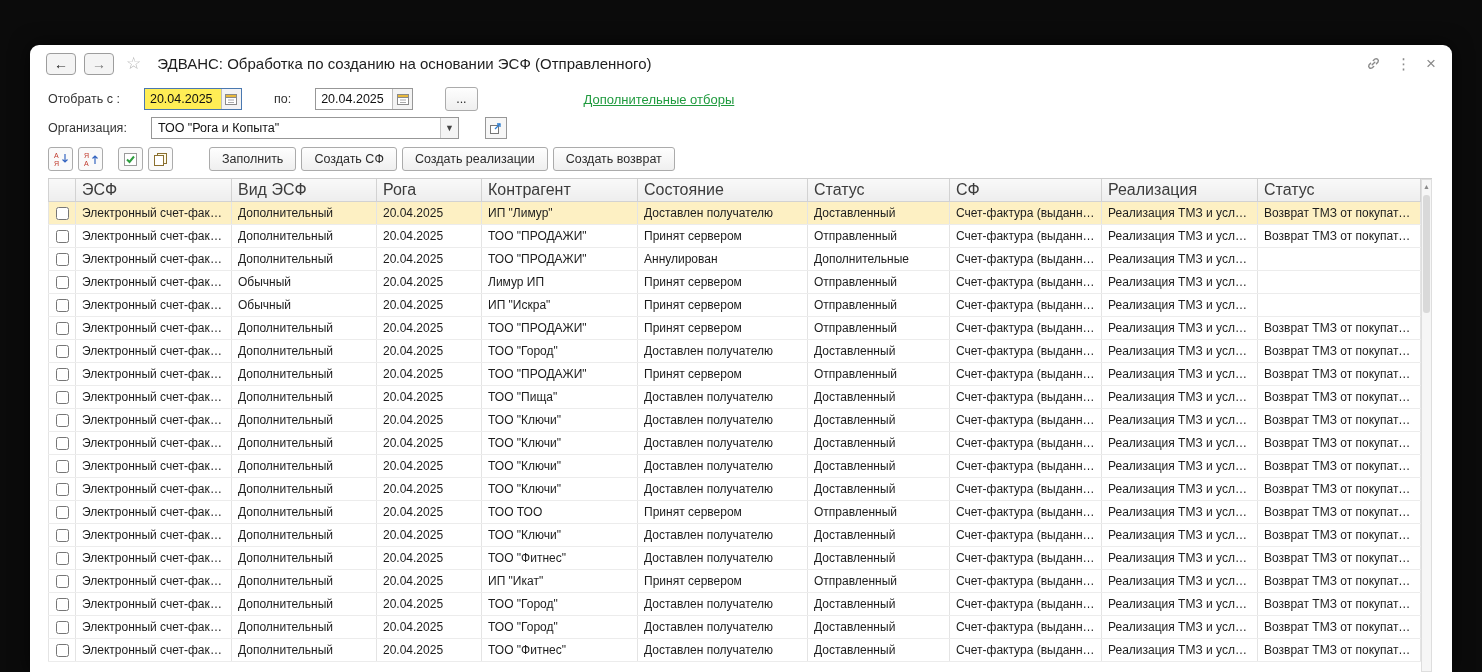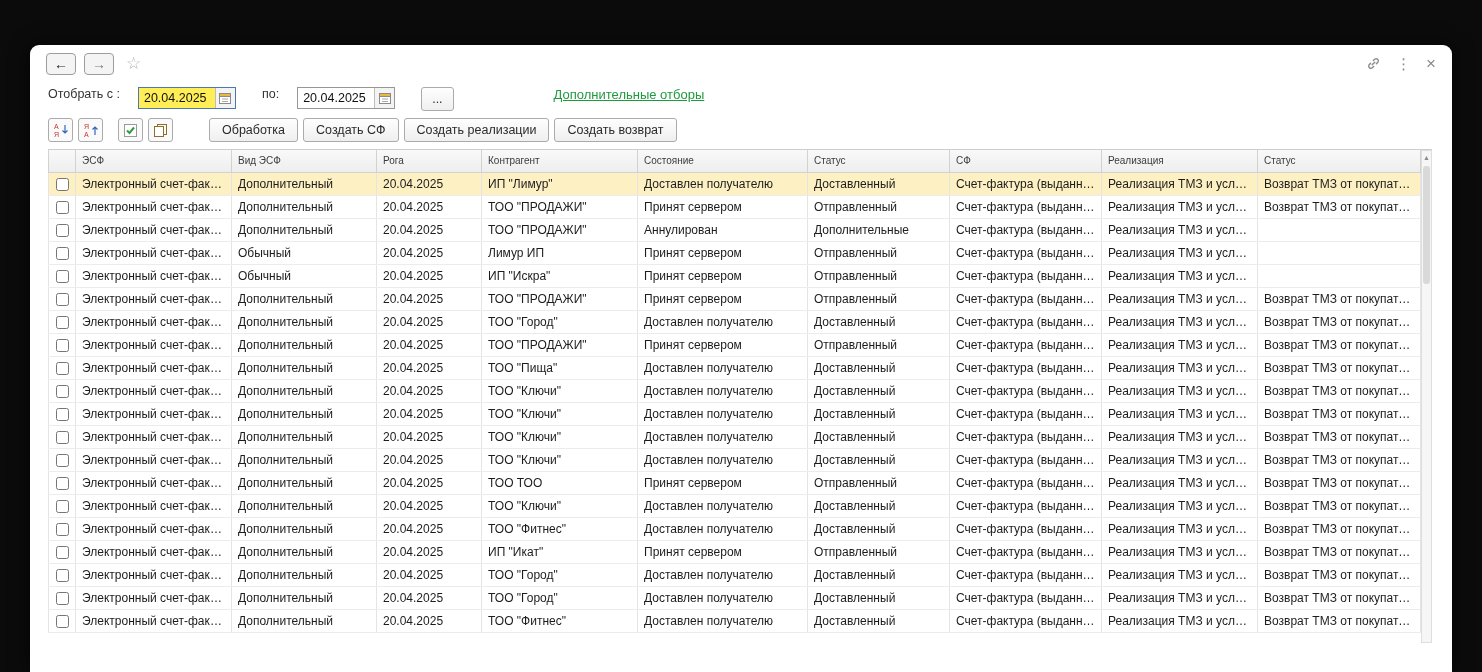--- a/index.html
+++ b/index.html
@@ -15,22 +15,22 @@
            font-size:14px;line-height:1;color:#222;display:flex;align-items:center;justify-content:center;
            padding:0;cursor:pointer;font-family:inherit}
   .nav-btn.fwd span{color:#7a7a7a}
   .star{font-size:17px;color:#b5b5b5;margin-left:4px;cursor:pointer}
   .title{font-size:15px;color:#1e1e1e;margin-left:8px;white-space:nowrap}
   .tb-right{margin-left:auto;display:flex;align-items:center;gap:15px}
   .tb-ic{color:#8a8a8a;font-size:15px;cursor:pointer;line-height:1;display:flex;align-items:center}
   .tb-ic.close{font-size:17px}
 
   
-  .filter-row,.org-row{display:flex;margin:5px 0 0 18px;height:24px;
-                       font-size:12.5px;color:#333;gap:18px}
+  .filter-row,.org-row{display:flex;align-items:center;margin:5px 0 0 18px;height:24px;
+                       font-size:12.5px;color:#333;gap:24px}
   .field{display:inline-flex;align-items:stretch;border:1px solid #979797;height:22px;background:#fff}
   .field input{border:none;outline:none;width:76px;font-size:12.5px;padding:0 5px;
                font-family:inherit;background:transparent;color:#111}
   .field.focused{border:1px solid #4a78b0;background:#ffee55}
   .cal-btn{width:20px;border:none;border-left:1px solid #bdbdbd;background:#f3f3f3;display:flex;
            align-items:center;justify-content:center;padding:0;cursor:pointer}
   .lbl-to{margin-left:8px}
   .btn{height:24px;border:1px solid #ababab;border-radius:3px;background:linear-gradient(#fefefe,#efefef);
        font-size:12.5px;color:#2b2b2b;padding:0 12px;cursor:pointer;font-family:inherit;white-space:nowrap}
   .btn.small{margin-left:8px;padding:0 10px}
@@ -47,21 +47,21 @@
   .toolbar{display:flex;align-items:center;margin:7px 0 7px 18px;gap:5px}
   .icon-btn{width:25px;height:24px;border:1px solid #ababab;border-radius:3px;background:#fafafa;
             display:inline-flex;align-items:center;justify-content:center;padding:0;cursor:pointer}
   .grp-gap{width:5px}
   .btn-gap{width:26px}
 
   
   .table-wrap{position:relative;margin:0 20px 0 18px;height:494px;overflow:hidden;border-top:1px solid #cdcdcd}
   table{border-collapse:collapse;table-layout:fixed;width:calc(100% - 11px)}
   thead th{height:22px;background:linear-gradient(#f9f9f9,#eeeeee);border:1px solid #d2d2d2;border-top:none;
-           font-size:10px;font-weight:normal;color:#3c3c3c;text-align:left;padding:0 6px;
+           font-size:16px;font-weight:normal;color:#3c3c3c;text-align:left;padding:0 6px;
            overflow:hidden;white-space:nowrap;text-overflow:ellipsis}
   tbody td{height:23px;border-right:1px solid #e4e4e4;border-bottom:1px solid #ececec;font-size:12px;
            color:#1c1c1c;padding:0 6px;white-space:nowrap;overflow:hidden;text-overflow:ellipsis;background:#fff}
   tbody td:first-child{border-left:1px solid #e4e4e4}
   td.col-check{text-align:center;padding:0}
   input[type=checkbox]{width:13px;height:13px;margin:0;vertical-align:middle;accent-color:#fff}
   tr.selected td{background:#fdf0c3}
 
   .vscroll{position:absolute;top:0;right:0;bottom:0;width:11px;background:#f6f6f6;border:1px solid #dedede}
   .vscroll .up{height:13px;display:flex;align-items:center;justify-content:center;font-size:7px;color:#8a8a8a}
@@ -74,20 +74,21 @@
   <div class="window">
 
     <div class="titlebar">
       <button class="nav-btn">
         <span>←</span>
       </button>
       <button class="nav-btn fwd">
         <span>→</span>
       </button>
       <span class="star">☆</span>
+      <span class="title">ЭДВАНС: Обработка по созданию на основании ЭСФ (Отправленного)</span>
       <span class="tb-right">
         <span class="tb-ic">
           <svg width="15" height="15" viewBox="0 0 15 15" fill="none" stroke="#8a8a8a" stroke-width="1.4" stroke-linecap="round">
             <path d="M6.2 8.8 L8.8 6.2"></path>
             <path d="M7.3 4.6 L9 3 a2.2 2.2 0 0 1 3 3 L10.4 7.7"></path>
             <path d="M7.7 10.4 L6 12 a2.2 2.2 0 0 1 -3 -3 L4.6 7.3"></path>
           </svg>
         </span>
         <span class="tb-ic">⋮</span>
         <span class="tb-ic close">×</span>
@@ -116,20 +117,36 @@
             <rect x="0.5" y="1.5" width="11" height="3" fill="#e8b93c" stroke="#8a8a8a"></rect>
             <line x1="3" y1="7" x2="9" y2="7" stroke="#aaa"></line>
             <line x1="3" y1="9.5" x2="9" y2="9.5" stroke="#aaa"></line>
           </svg>
         </button>
       </span>
       <button class="btn small">...</button>
       <a class="link">Дополнительные отборы</a>
     </div>
 
+    <div class="org-row">
+      <label>Организация:</label>
+      <span class="combo">
+        <input value="ТОО &quot;Рога и Копыта&quot;" style="">
+        <button class="combo-arrow">
+          <span>▼</span>
+        </button>
+      </span>
+      <button class="sq-btn">
+        <svg width="13" height="13" fill="none">
+          <rect x="1.5" y="3.5" width="8" height="8" fill="#fff" stroke="#777"></rect>
+          <path d="M6 7 L11 2" stroke="#2e7dd1" stroke-width="1.3"></path>
+          <path d="M8 2 h3 v3" stroke="#2e7dd1" stroke-width="1.3"></path>
+        </svg>
+      </button>
+    </div>
 
     <div class="toolbar">
       <button class="icon-btn">
         <svg width="16" height="16">
           <text x="1" y="7" font-size="7" fill="#c0392b" font-family="Liberation Sans">А</text>
           <text x="1" y="15" font-size="7" fill="#c0392b" font-family="Liberation Sans">Я</text>
           <path d="M12 3 v8 M9.5 8.5 L12 11 L14.5 8.5" stroke="#3565c0" fill="none" stroke-width="1.2"></path>
         </svg>
       </button>
       <button class="icon-btn">
@@ -146,21 +163,21 @@
           <path d="M4 7.5 L6.5 10 L11 4.5" stroke="#2e9e3f" stroke-width="2" fill="none"></path>
         </svg>
       </button>
       <button class="icon-btn">
         <svg width="15" height="15">
           <rect x="4.5" y="1.5" width="9" height="10" fill="#fffbe8" stroke="#8a6f2f"></rect>
           <rect x="1.5" y="3.5" width="9" height="10" fill="#fff" stroke="#8a6f2f"></rect>
         </svg>
       </button>
       <span class="btn-gap"></span>
-      <button class="btn">Обработка</button>
+      <button class="btn">Заполнить</button>
       <button class="btn">Создать СФ</button>
       <button class="btn">Создать реализации</button>
       <button class="btn">Создать возврат</button>
     </div>
 
     <div class="table-wrap">
       <table>
         <colgroup>
           <col style="width:27px">
             <col style="width:156px">

